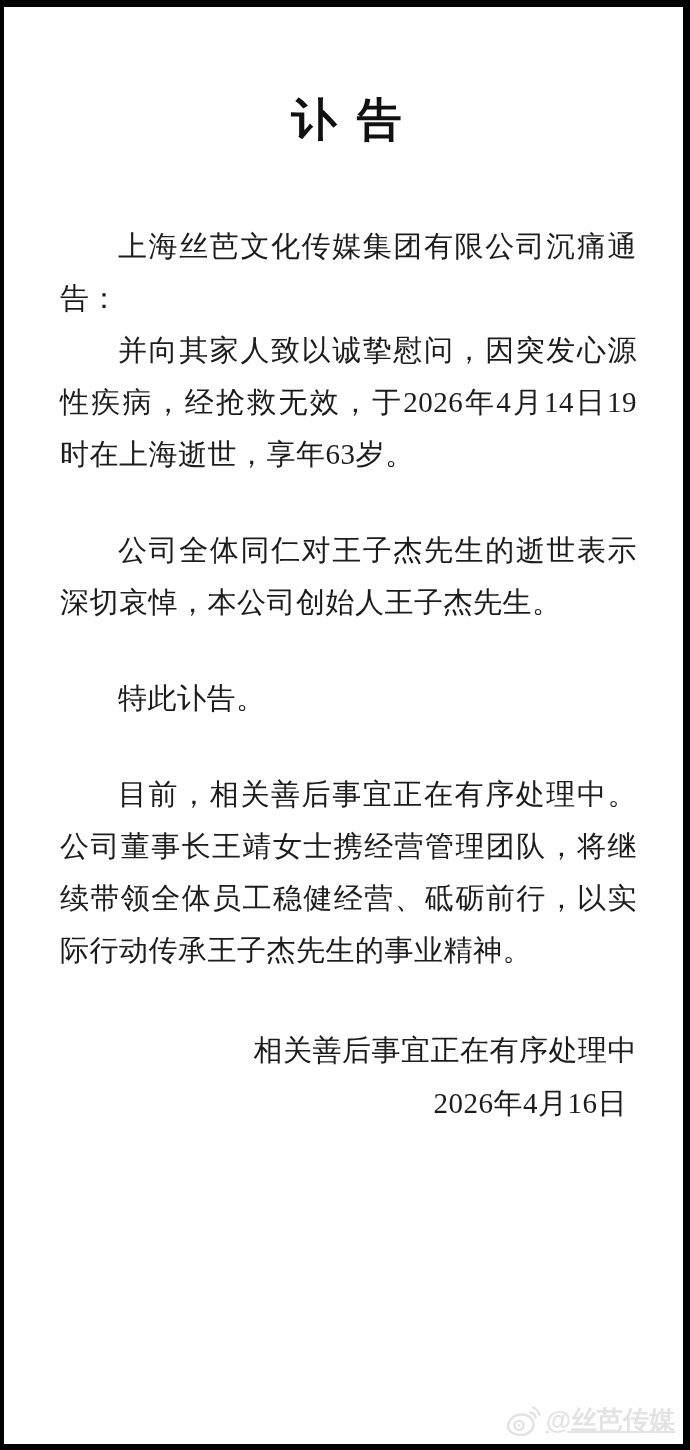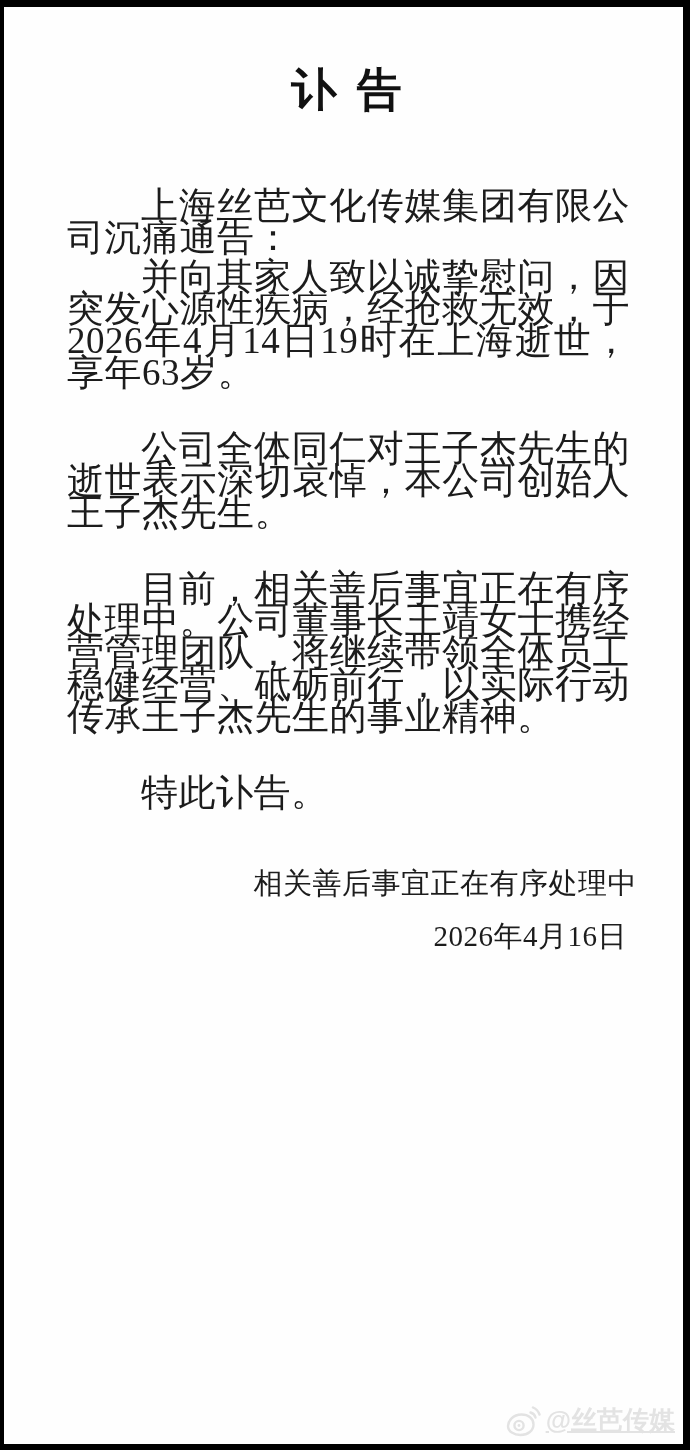--- a/index.html
+++ b/index.html
@@ -15,39 +15,39 @@
     box-sizing: border-box;
     padding: 7px 7px 6px 4px;
     overflow: hidden;
   }
   .page {
     position: relative;
     width: 100%;
     height: 100%;
     box-sizing: border-box;
     background: #fefefe;
-    padding: 60px 46px 0 56px;
+    padding: 90px 46px 0 56px;
     overflow: hidden;
     color: #1c1c1c;
     font-family: "Liberation Serif", "DejaVu Serif", serif;
   }
   .doc-title {
     margin: 0 0 78px 0;
     font-family: "Liberation Sans", "DejaVu Sans", sans-serif;
     font-size: 45px;
     line-height: 1;
     font-weight: 900;
     text-align: center;
     letter-spacing: 4px;
     color: #111111;
   }
   .para {
-    margin: 7px;
-    font-size: 37px;
-    line-height: 32px;
+    margin: 0;
+    font-size: 29px;
+    line-height: 52px;
     text-indent: 2em;
     text-align: justify;
     letter-spacing: 0.5px;
   }
   .para.gap {
     margin-top: 44px;
   }
   .sig-block {
     margin-top: 48px;
     font-size: 29px;
@@ -87,23 +87,23 @@
 
     <h1 class="doc-title">讣 告</h1>
 
     <p class="para">上海丝芭文化传媒集团有限公司沉痛通告：</p>
 
     <p class="para">并向其家人致以诚挚慰问，因突发心源性疾病，经抢救无效，于2026年4月14日19时在上海逝世，享年63岁。</p>
 
 
     <p class="para gap">公司全体同仁对王子杰先生的逝世表示深切哀悼，本公司创始人王子杰先生。</p>
 
+    <p class="para gap">特此讣告。</p>
+
     <p class="para gap">目前，相关善后事宜正在有序处理中。公司董事长王靖女士携经营管理团队，将继续带领全体员工稳健经营、砥砺前行，以实际行动传承王子杰先生的事业精神。</p>
-
-    <p class="para gap">特此讣告。</p>
 
     <div class="sig-block">
       <div class="sig-company">相关善后事宜正在有序处理中</div>
       <div class="sig-date">2026年4月16日</div>
     </div>
 
     <div class="watermark">
       <span>
         <svg width="36" height="32" viewBox="0 0 36 32" fill="none" stroke="#e3e3e3" stroke-width="2.4" stroke-linecap="round">
           <path d="M16.5 9.5 C 8 9.5 3 16 3 21 C 3 26.5 9 30 15.5 30 C 23 30 28.5 25.5 28.5 19.5 C 28.5 13.5 23.5 9.5 16.5 9.5 Z"></path>

